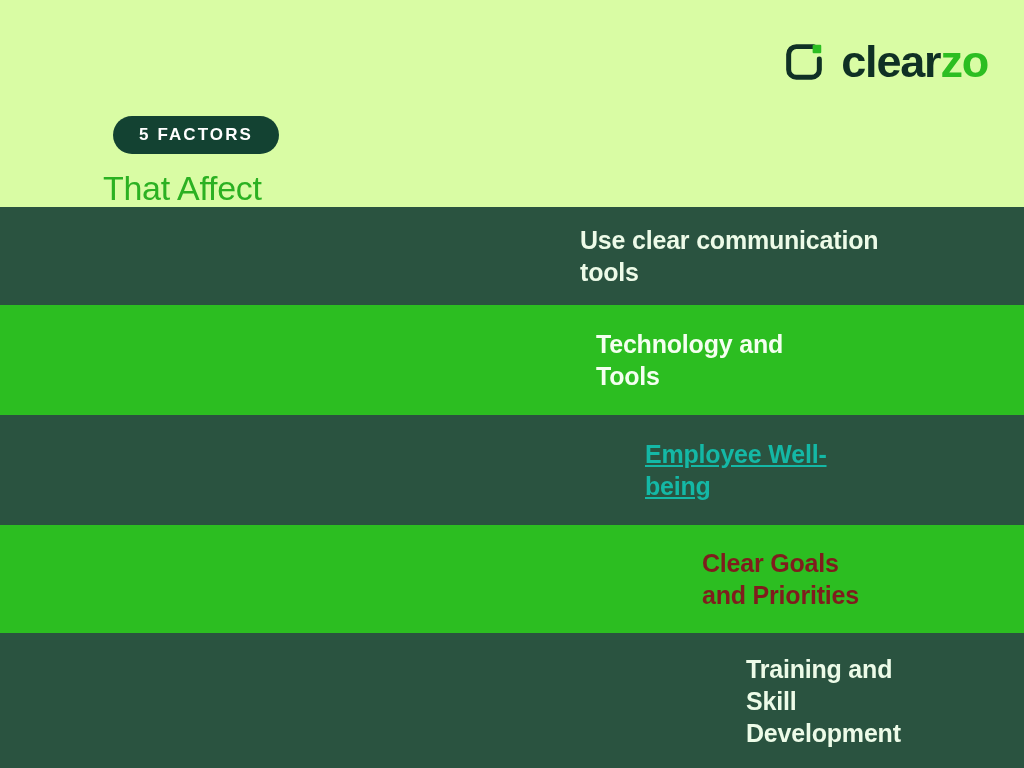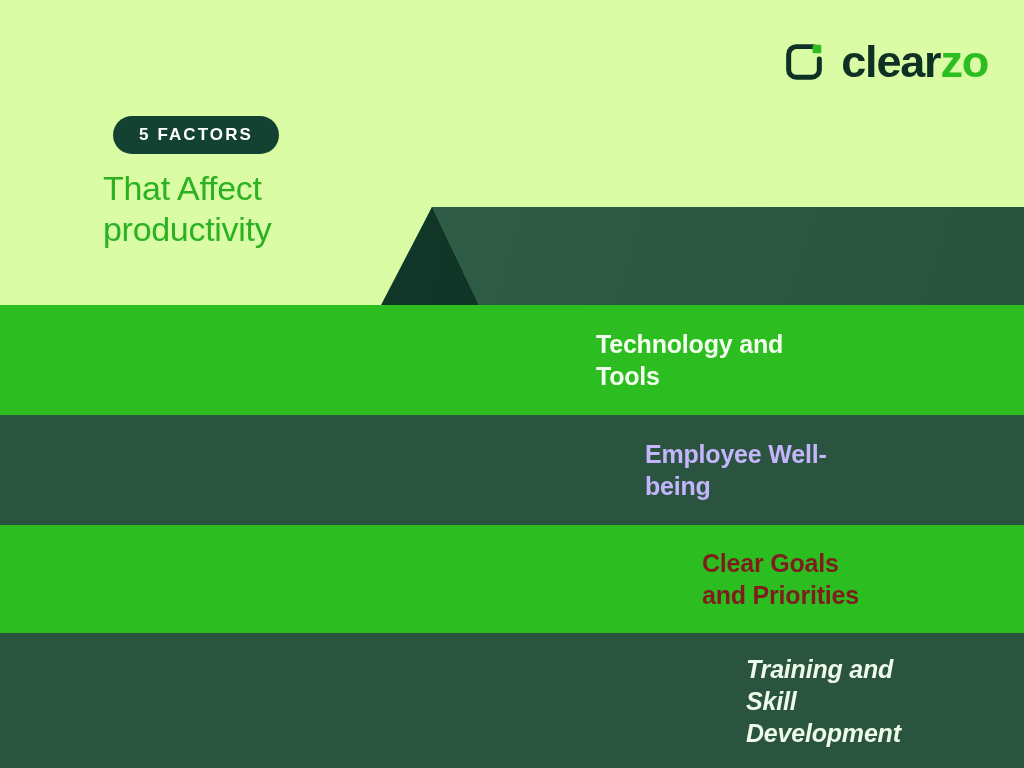--- a/index.html
+++ b/index.html
@@ -151,42 +151,45 @@
       <polygon points="167,525 190,560 235,768 90,768" fill="#2cbe21"></polygon>
       <polygon points="167,525 300,768 95,768 40,768" fill="url(#gDark)"></polygon>
     </g>
 
     <g>
       <polygon points="75,637 96,660 130,768 20,768" fill="#2a5340"></polygon>
       <polygon points="75,637 160,768 0,768 0,700" fill="url(#gFace5)"></polygon>
     </g>
   </svg>
 
+  <div class="band dark" id="b0" style="top: 207px; height: 98px; background: rgb(42, 83, 64); padding-left: 580px; width: 1024px;">
+    <div class="band-label" style="color: rgb(237, 251, 232);">Use clear communication
+tools</div>
+  </div>
   <div class="band light" id="b1" style="top: 305px; height: 110px; background: rgb(44, 190, 33); padding-left: 596px; width: 1024px;">
     <div class="band-label" style="color: rgb(244, 255, 240);">Technology and
 Tools</div>
   </div>
   <div class="band dark" id="b2" style="top: 415px; height: 110px; background: rgb(42, 83, 64); padding-left: 645px; width: 1024px;">
-    <div class="band-label" style="color: #c4b5fd;">Employee Well-
+    <div class="band-label" style="color: #14b8a6; text-decoration: underline;">Employee Well-
 being</div>
   </div>
   <div class="band light" id="b3" style="top: 525px; height: 108px; background: rgb(44, 190, 33); padding-left: 702px; width: 1024px;">
     <div class="band-label" style="color: #7f1d1d;">Clear Goals
 and Priorities</div>
   </div>
-  <div class="band dark" id="b4" style="top: 633px; height: 135px; background: rgb(42, 83, 64); padding-left: 746px; width: 1024px; font-style: italic;">
+  <div class="band dark" id="b4" style="top: 633px; height: 135px; background: rgb(42, 83, 64); padding-left: 746px; width: 1024px;">
     <div class="band-label" style="color: rgb(237, 251, 232);">Training and
 Skill
 Development</div>
   </div>
 
   <div id="badge" style="background: rgb(19, 66, 50);">5 FACTORS</div>
   <div id="heading" style="color: rgb(43, 177, 34);">
     <div>That Affect</div>
-    <div>productivity</div>
   </div>
 
   <div id="logo">
     <svg id="logo-mark" viewBox="0 0 48 48">
       <path d="M34 9 H16 A8 8 0 0 0 8 17 V33 A8 8 0 0 0 16 41 H32 A8 8 0 0 0 40 33 V22" fill="none" stroke="#0f3024" stroke-width="5.2" stroke-linecap="round"></path>
       <rect x="33" y="7" width="9" height="9" rx="1.2" fill="#2cbe21"></rect>
     </svg>
     <div id="logo-text">
       <span class="logo-dark">clear</span><span class="logo-accent">zo</span>
     </div>

